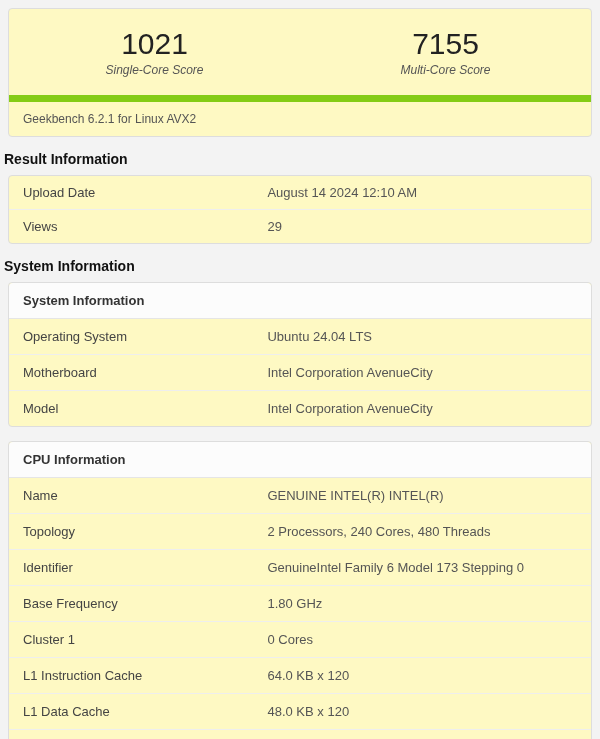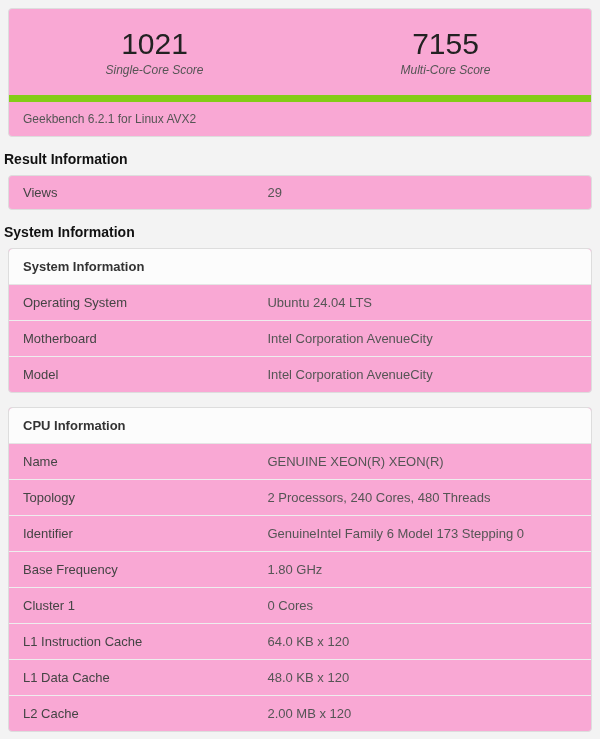--- a/index.html
+++ b/index.html
@@ -4,21 +4,21 @@
   <style>
     * { box-sizing: border-box; margin: 0; padding: 0; }
     body {
       font-family: -apple-system, BlinkMacSystemFont, "Segoe UI", Helvetica, Arial, sans-serif;
       background: #f3f3f3;
       color: #333;
       font-size: 13px;
       width: 600px;
     }
     .panel {
-      background: #f9a8d4;
+      background: #fef9c3;
       border: 1px solid #ddd;
       border-radius: 4px;
       margin: 8px 8px 14px 8px;
     }
     .scores {
       display: flex;
       text-align: center;
       padding: 18px 0 18px 0;
     }
     .score-block {
@@ -100,20 +100,24 @@
       <div class="score-label">Multi-Core Score</div>
     </div>
   </div>
   <div class="version-note">Geekbench 6.2.1 for Linux AVX2</div>
 </div>
 
 <div class="section-title">Result Information</div>
 <div class="panel">
   <table class="simple-table">
     <tbody>
+        <tr>
+      <td class="kv-key">Upload Date</td>
+      <td class="kv-val">August 14 2024 12:10 AM</td>
+    </tr>
     <tr>
       <td class="kv-key">Views</td>
       <td class="kv-val">29</td>
     </tr>
   </tbody>
     </table>
 </div>
 
 <div class="section-title">System Information</div>
 
@@ -136,21 +140,21 @@
   </tbody>
     </table>
 </div>
 
 <div class="panel">
   <div class="card-header">CPU Information</div>
   <table class="kv-table">
     <tbody>
         <tr>
           <td class="kv-key">Name</td>
-          <td class="kv-val">GENUINE XEON(R) XEON(R)</td>
+          <td class="kv-val">GENUINE INTEL(R) INTEL(R)</td>
         </tr>
     <tr>
           <td class="kv-key">Topology</td>
           <td class="kv-val">2 Processors, 240 Cores, 480 Threads</td>
         </tr>
     <tr>
           <td class="kv-key">Identifier</td>
           <td class="kv-val">GenuineIntel Family 6 Model 173 Stepping 0</td>
         </tr>
     <tr>

